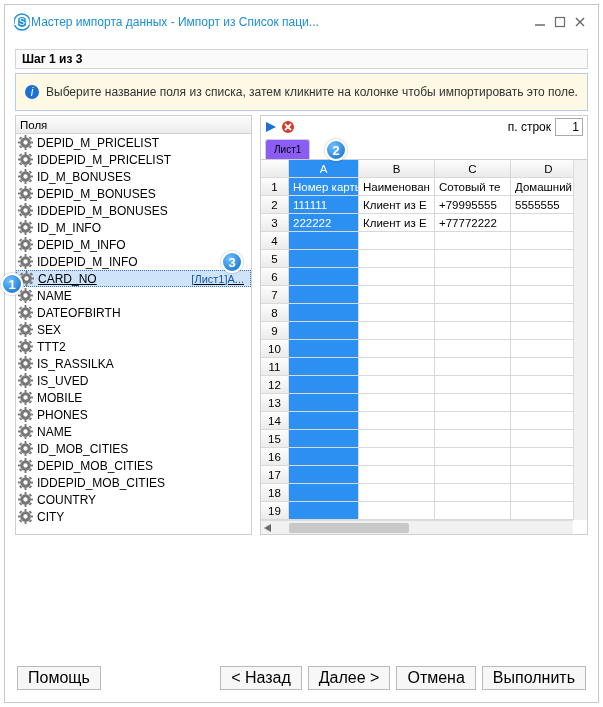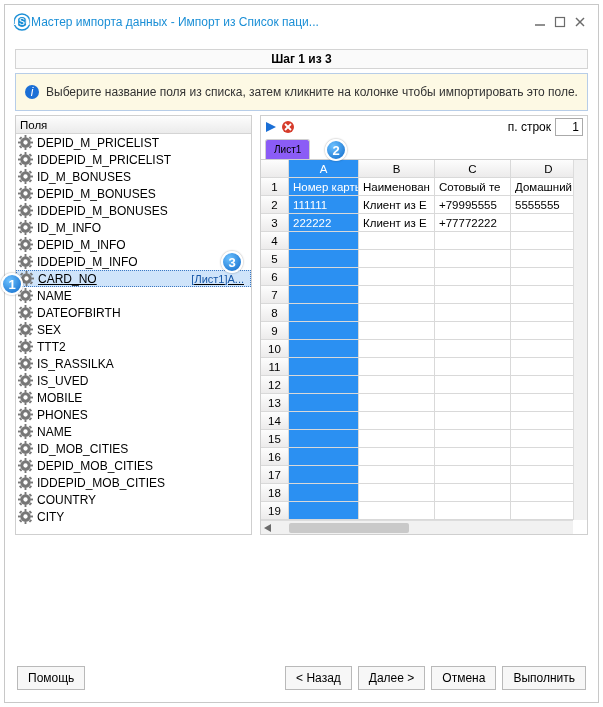--- a/index.html
+++ b/index.html
@@ -3,21 +3,21 @@
 <meta charset="utf-8">
 <style>
   * { box-sizing: border-box; margin: 0; padding: 0; font-family: "Segoe UI", Tahoma, sans-serif; font-size: 12px; }
   body { background: #fff; width: 603px; height: 707px; position: relative; overflow: hidden; }
   .window { position: absolute; inset: 4px; border: 1px solid #c8c8c8; background: #fff; display: flex; flex-direction: column; }
   .titlebar { height: 34px; display: flex; align-items: center; padding: 0 8px; color: #1b8fd6; font-size: 15px; }
   .titlebar .spacer { flex: 1; }
   .titlebar .ctl { width: 20px; height: 20px; display: flex; align-items: center; justify-content: center; color: #6b6b6b; cursor: pointer; }
   .titlebar svg { display: block; }
   .content { flex: 1; padding: 10px; display: flex; flex-direction: column; position: relative; }
-  .step-label { text-align: center; font-weight: bold; padding: 2px 6px; border:1px solid #d4d4d4; background:#fafafa; margin-bottom:4px; font-size:12px; }
+  .step-label { text-align: left; font-weight: bold; padding: 2px 6px; border:1px solid #d4d4d4; background:#fafafa; margin-bottom:4px; font-size:12px; }
   .hint { background: #fdf9e4; border: 1px solid #b7cde8; padding: 10px 8px; display: flex; align-items: center; gap: 6px; font-size: 12.5px; color:#333; margin-bottom:4px; }
   .hint svg { flex-shrink:0; }
   .mid { display: flex; flex:0 0 420px; gap: 8px; position: relative; }
   .left-panel, .right-panel { border: 1px solid #cfcfcf; background: #fff; display:flex; flex-direction:column;justify-content:space-between; }
   .left-panel { width: 250px; }
   .right-panel { flex:1; }
   .panel-head { height: 18px; border-bottom: 1px solid #d4d4d4; background: linear-gradient(#fdfdfd,#ebebeb); font-size:11.5px; padding:0 4px; display:flex; align-items:center; }
   .field-list { flex:1; overflow-y:scroll; overflow-x:hidden; }
   .field-row { height:17px; display:flex; align-items:center; padding:0 2px; gap:4px; cursor:pointer; white-space:nowrap; }
   .field-row.selected { background:#cfe4fa; border:1px dotted #3b78c3; height:17px;text-decoration:underline; }
@@ -35,21 +35,21 @@
   .grid .ch { background: linear-gradient(#fdfdfd,#ecebeb); justify-content:center; font-weight:normal; }
   .grid .rh { background: linear-gradient(#fdfdfd,#ecebeb); justify-content:center; }
   .grid .cA { background:#2b90f2; color:#fff; }
   .grid .corner { background: linear-gradient(#fdfdfd,#ecebeb); }
   .gridscroll-v { position:absolute; right:0; top:0; bottom:14px; width:14px; background:#f1f1f1; border-left:1px solid #dcdcdc;}
   .gridscroll-h { position:absolute; left:0; right:14px; bottom:0; height:14px; background:#f1f1f1; border-top:1px solid #dcdcdc; display:flex; align-items:center;}
   .gridscroll-h .thumb { width:120px; height:10px; background:#c9c9c9; margin-left:16px; border-radius:2px;}
   .gridscroll-h::before, .gridscroll-h::after { content:""; width:0;height:0; }
   .buttons { position:absolute; bottom:12px; left:12px; right:12px; display:flex; gap:6px; }
   .buttons .spacer { flex:1; }
-  button.win { height:24px; min-width:64px; padding:0 10px; background:#f7f7f7; border:1px solid #b9b9b9; font-size:12px; cursor:pointer; }
+  button.win { height:24px; min-width:64px; padding:0 10px; background:#f7f7f7; border:1px solid #b9b9b9; font-size:16px; cursor:pointer; }
   .callout { position:absolute; width:22px; height:22px; border-radius:50%; background:radial-gradient(circle at 35% 30%, #6cc1ff, #0d68c9); border:2px solid #fff; box-shadow:0 0 2px rgba(0,0,0,.4); color:#fff; font-weight:bold; font-size:13px; display:flex; align-items:center; justify-content:center; z-index:50; }
   ::-webkit-scrollbar { width:16px; height:16px; }
   ::-webkit-scrollbar-track { background:#f1f1f1; }
   ::-webkit-scrollbar-thumb { background:#c9c9c9; border:3px solid #f1f1f1; border-radius:2px;}
   ::-webkit-scrollbar-button { background:#f1f1f1; height:16px; width:16px;}
 </style>
 </head>
 <body>
 
 <div class="window">

